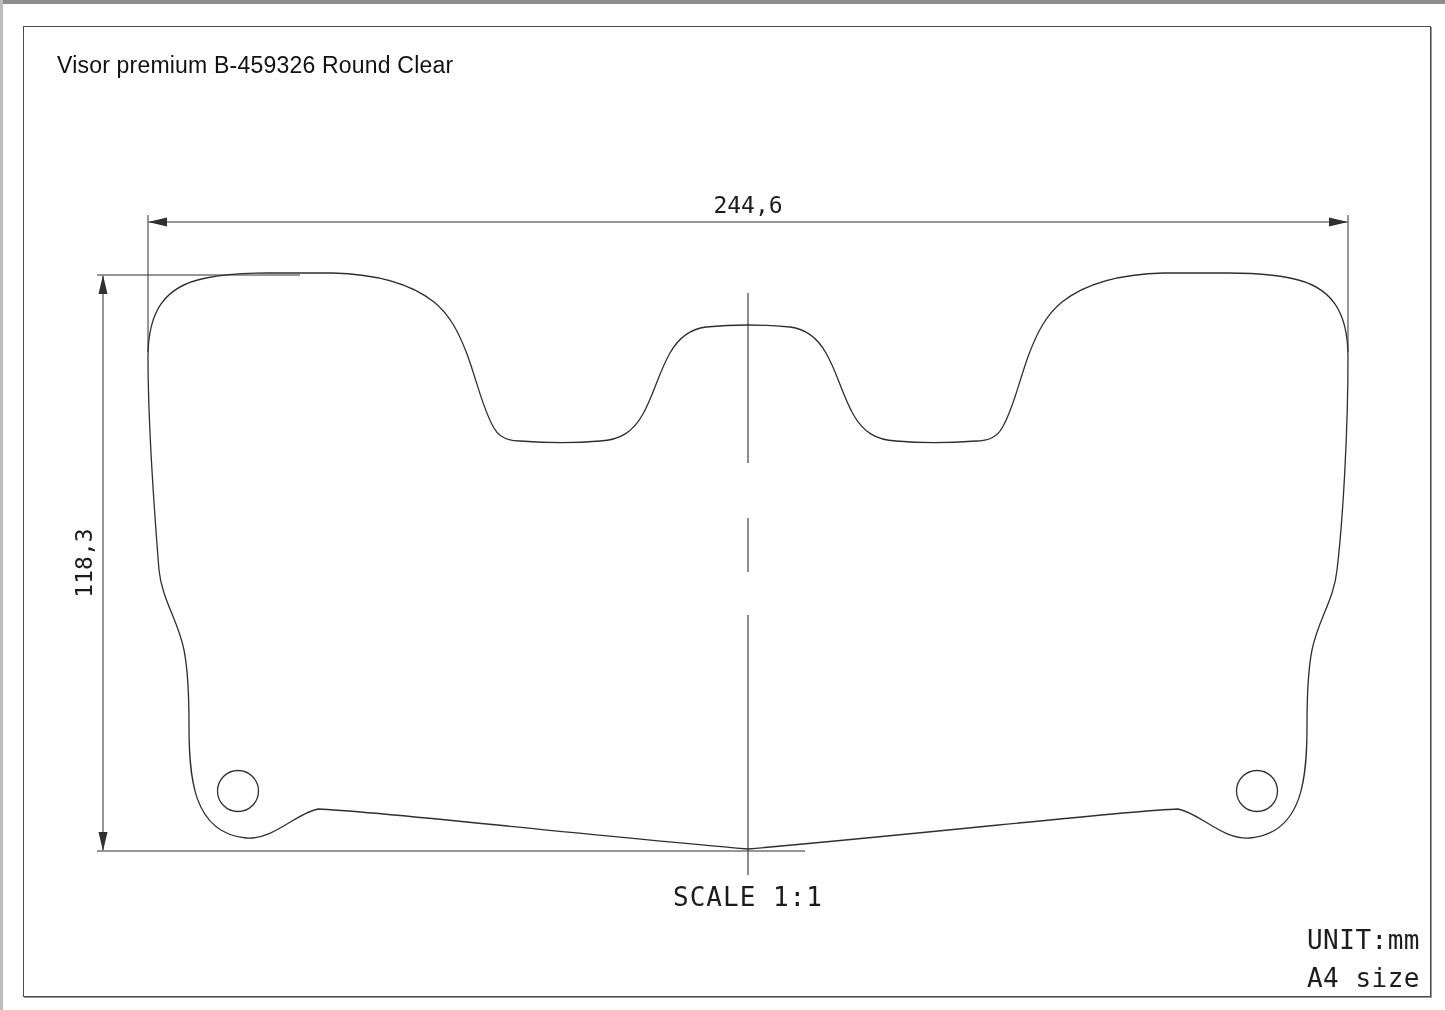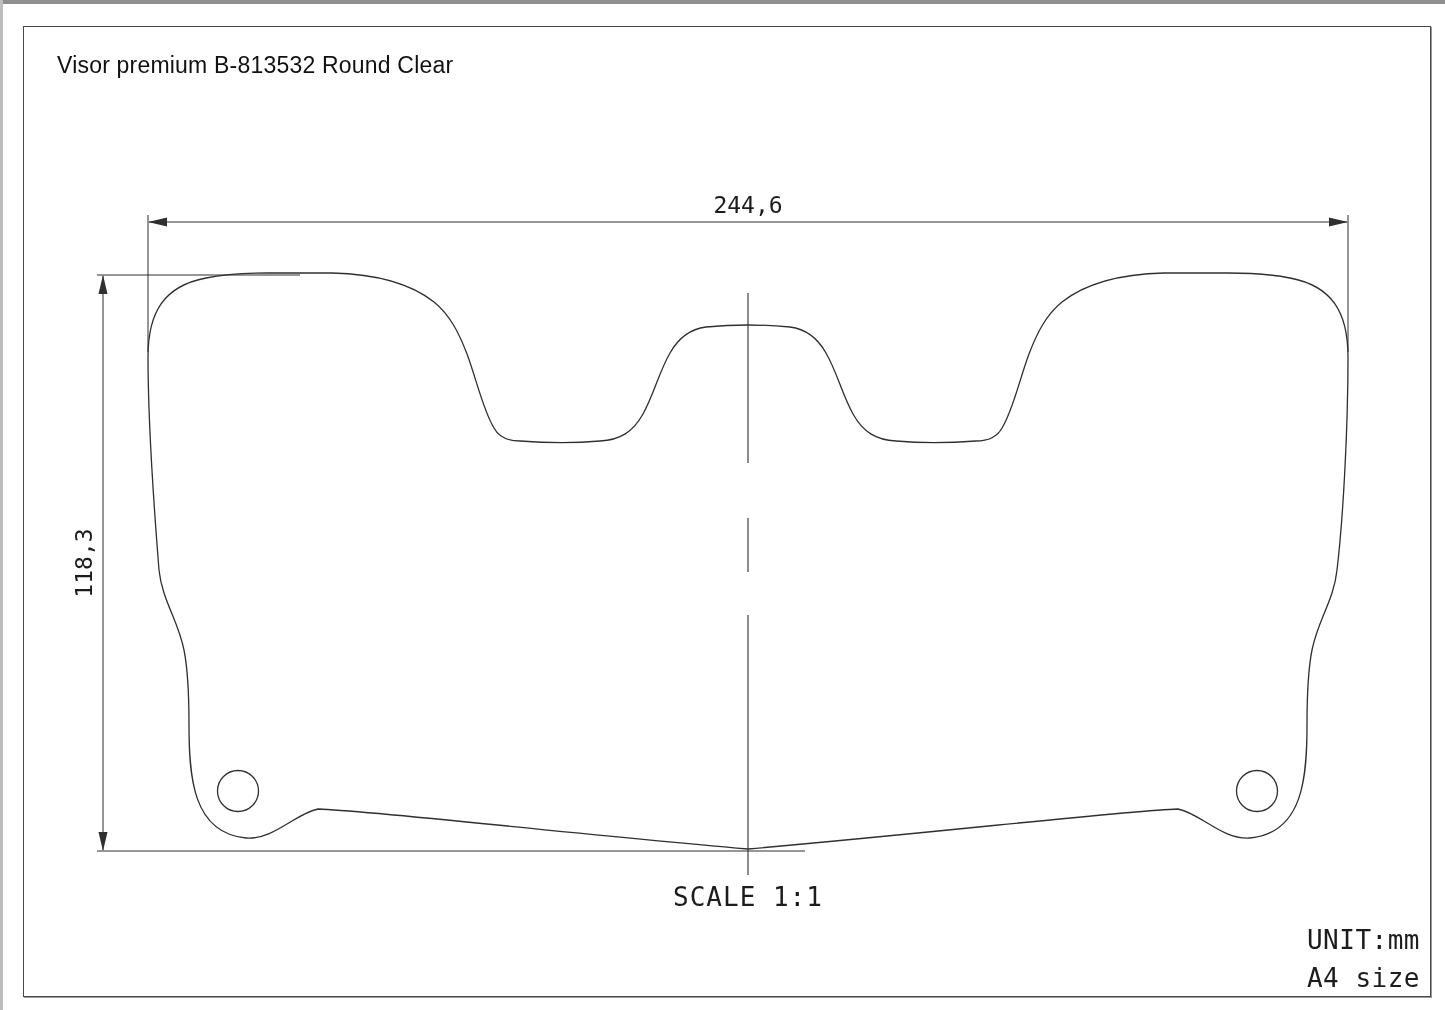--- a/index.html
+++ b/index.html
@@ -43,21 +43,21 @@
 </head>
 <body>
 
 <div class="page">
 
   <div class="edge-top"></div>
   <div class="edge-left"></div>
 
   <div class="frame"></div>
 
-  <div class="title">Visor premium B-813532 Round Clear</div>
+  <div class="title">Visor premium B-459326 Round Clear</div>
 
   <svg class="drawing" width="1445" height="1010" viewBox="0 0 1445 1010">
 
     <path class="outline" d="
       M 148 357
       C 148 312, 164 286, 206 278
       C 226 274, 248 273, 268 273
       L 332 273
       C 374 274, 410 283, 434 302
       C 450 315, 459 333, 467 354

